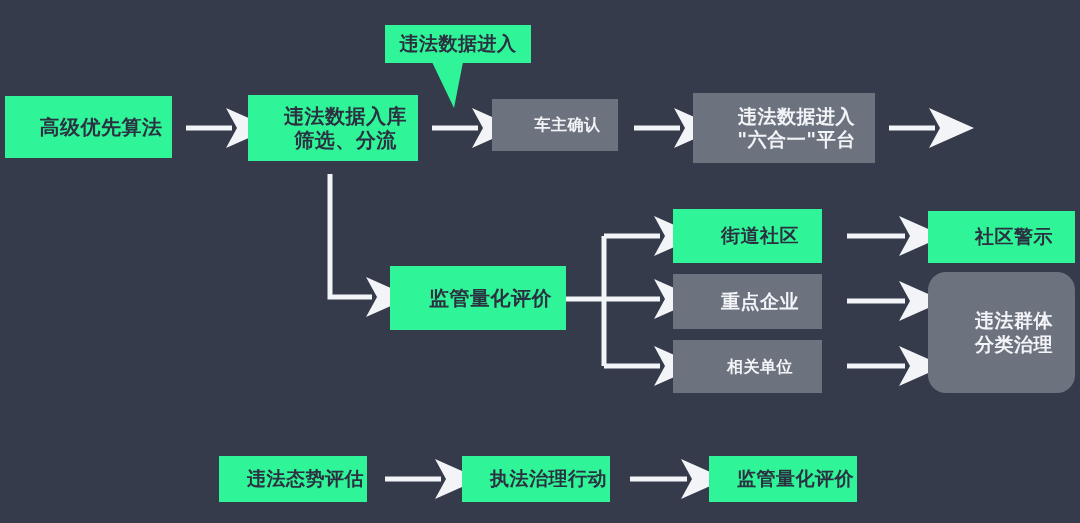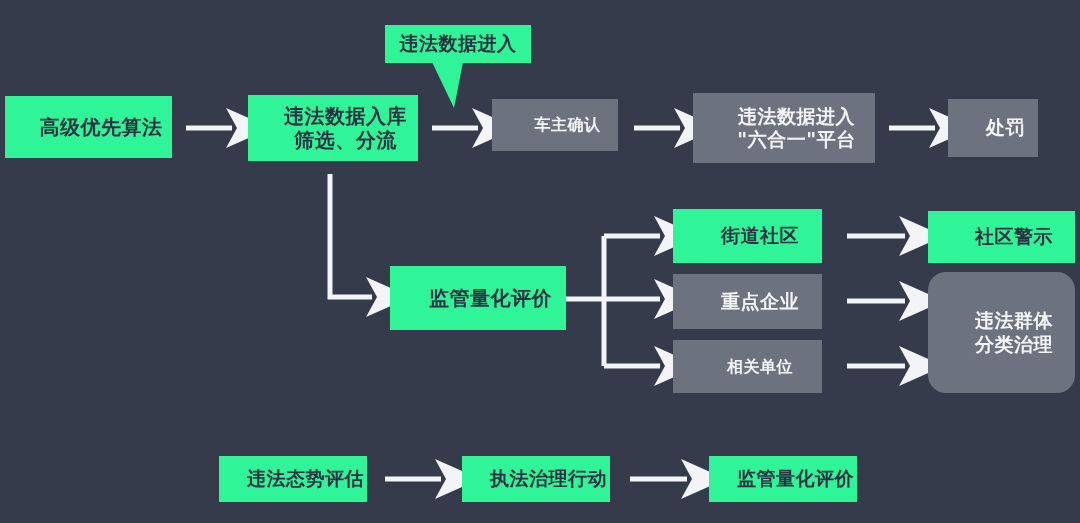--- a/index.html
+++ b/index.html
@@ -108,21 +108,20 @@
   <div class="node green" style="left:5px; top:96px; width:167px; height:62px; font-size:20px;">高级优先算法</div>
 
   <div class="node green" style="left:248px; top:95px; width:170px; height:66px; font-size:20px;">违法数据入库
 筛选、分流</div>
 
   <div class="node gray" style="left:492px; top:99px; width:126px; height:52px; font-size:16px;">车主确认</div>
 
   <div class="node gray" style="left:693px; top:93px; width:182px; height:70px; font-size:19px;">违法数据进入
 "六合一"平台</div>
 
-  <div class="node gray" style="left:948px; top:99px; width:90px; height:58px; font-size:19px;">处罚</div>
 
   <div class="callout" style="left:385px; top:25px; width:146px; height:38px; font-size:19px;">违法数据进入</div>
 
   <div class="node green" style="left:390px; top:266px; width:176px; height:64px; font-size:20px;">监管量化评价</div>
 
   <div class="node green" style="left:673px; top:209px; width:149px; height:54px; font-size:19px;">街道社区</div>
 
   <div class="node gray" style="left:673px; top:274px; width:149px; height:55px; font-size:19px;">重点企业</div>
 
   <div class="node gray" style="left:673px; top:340px; width:149px; height:53px; font-size:16px;">相关单位</div>

